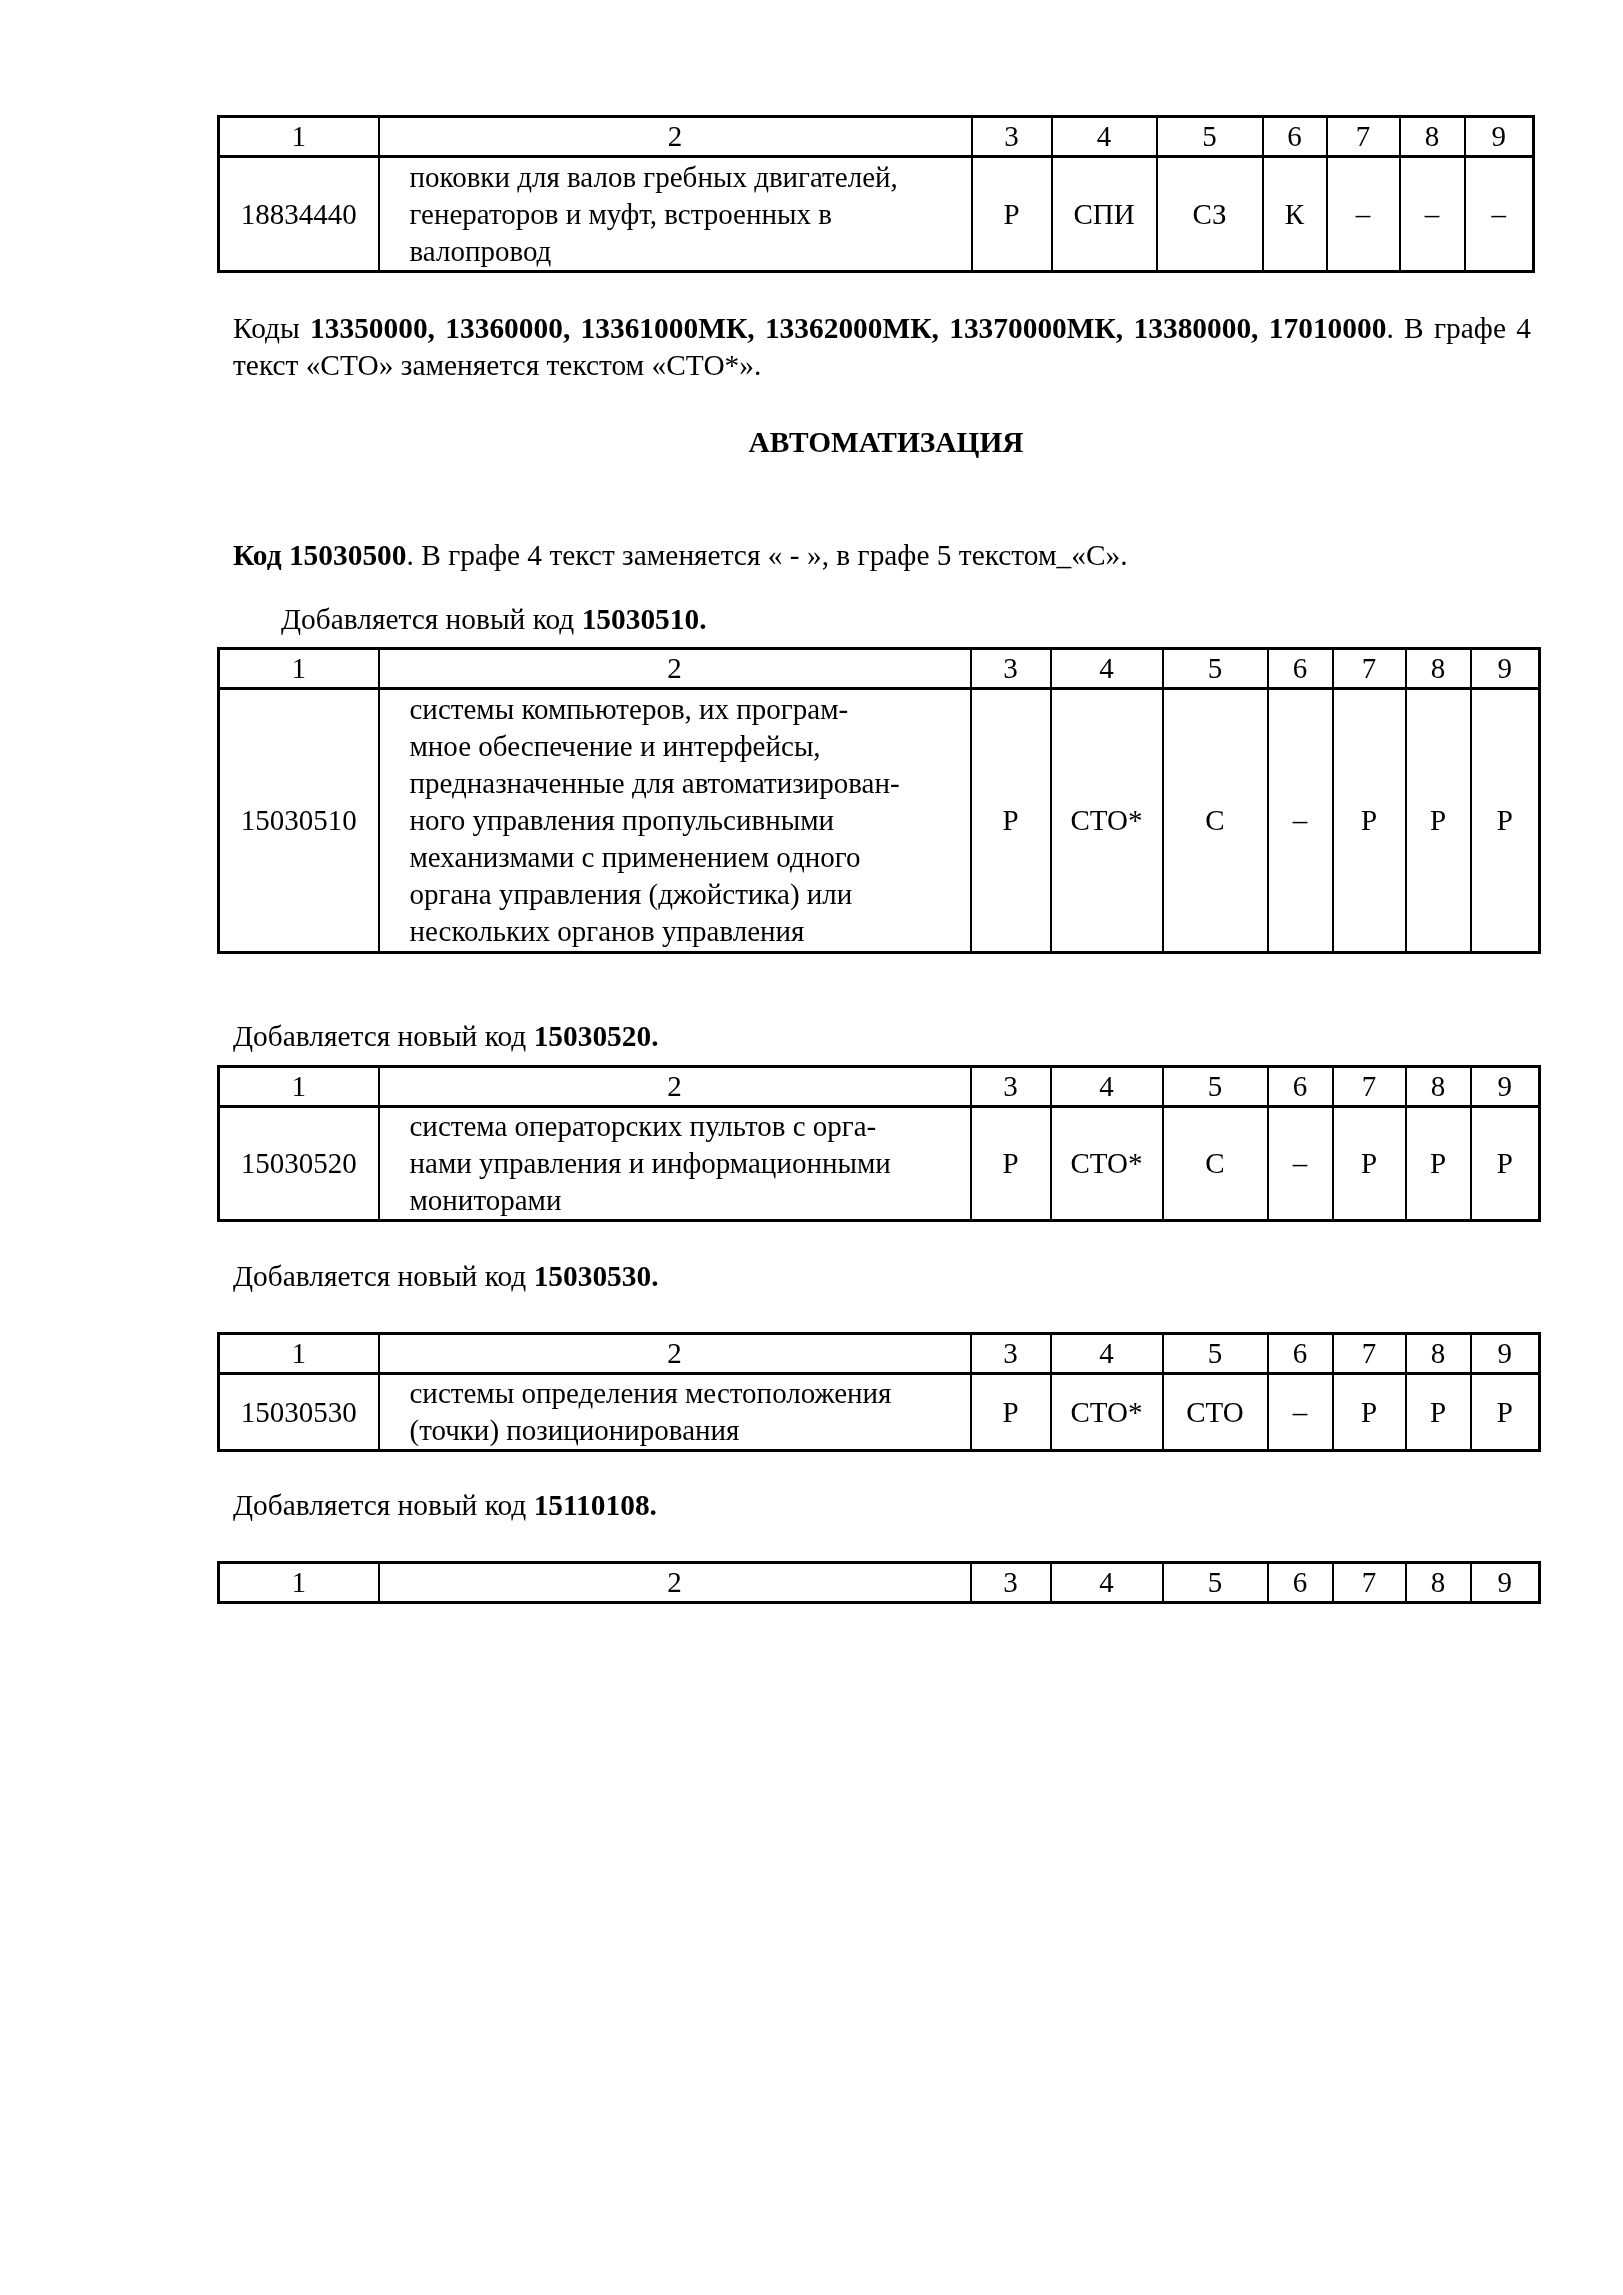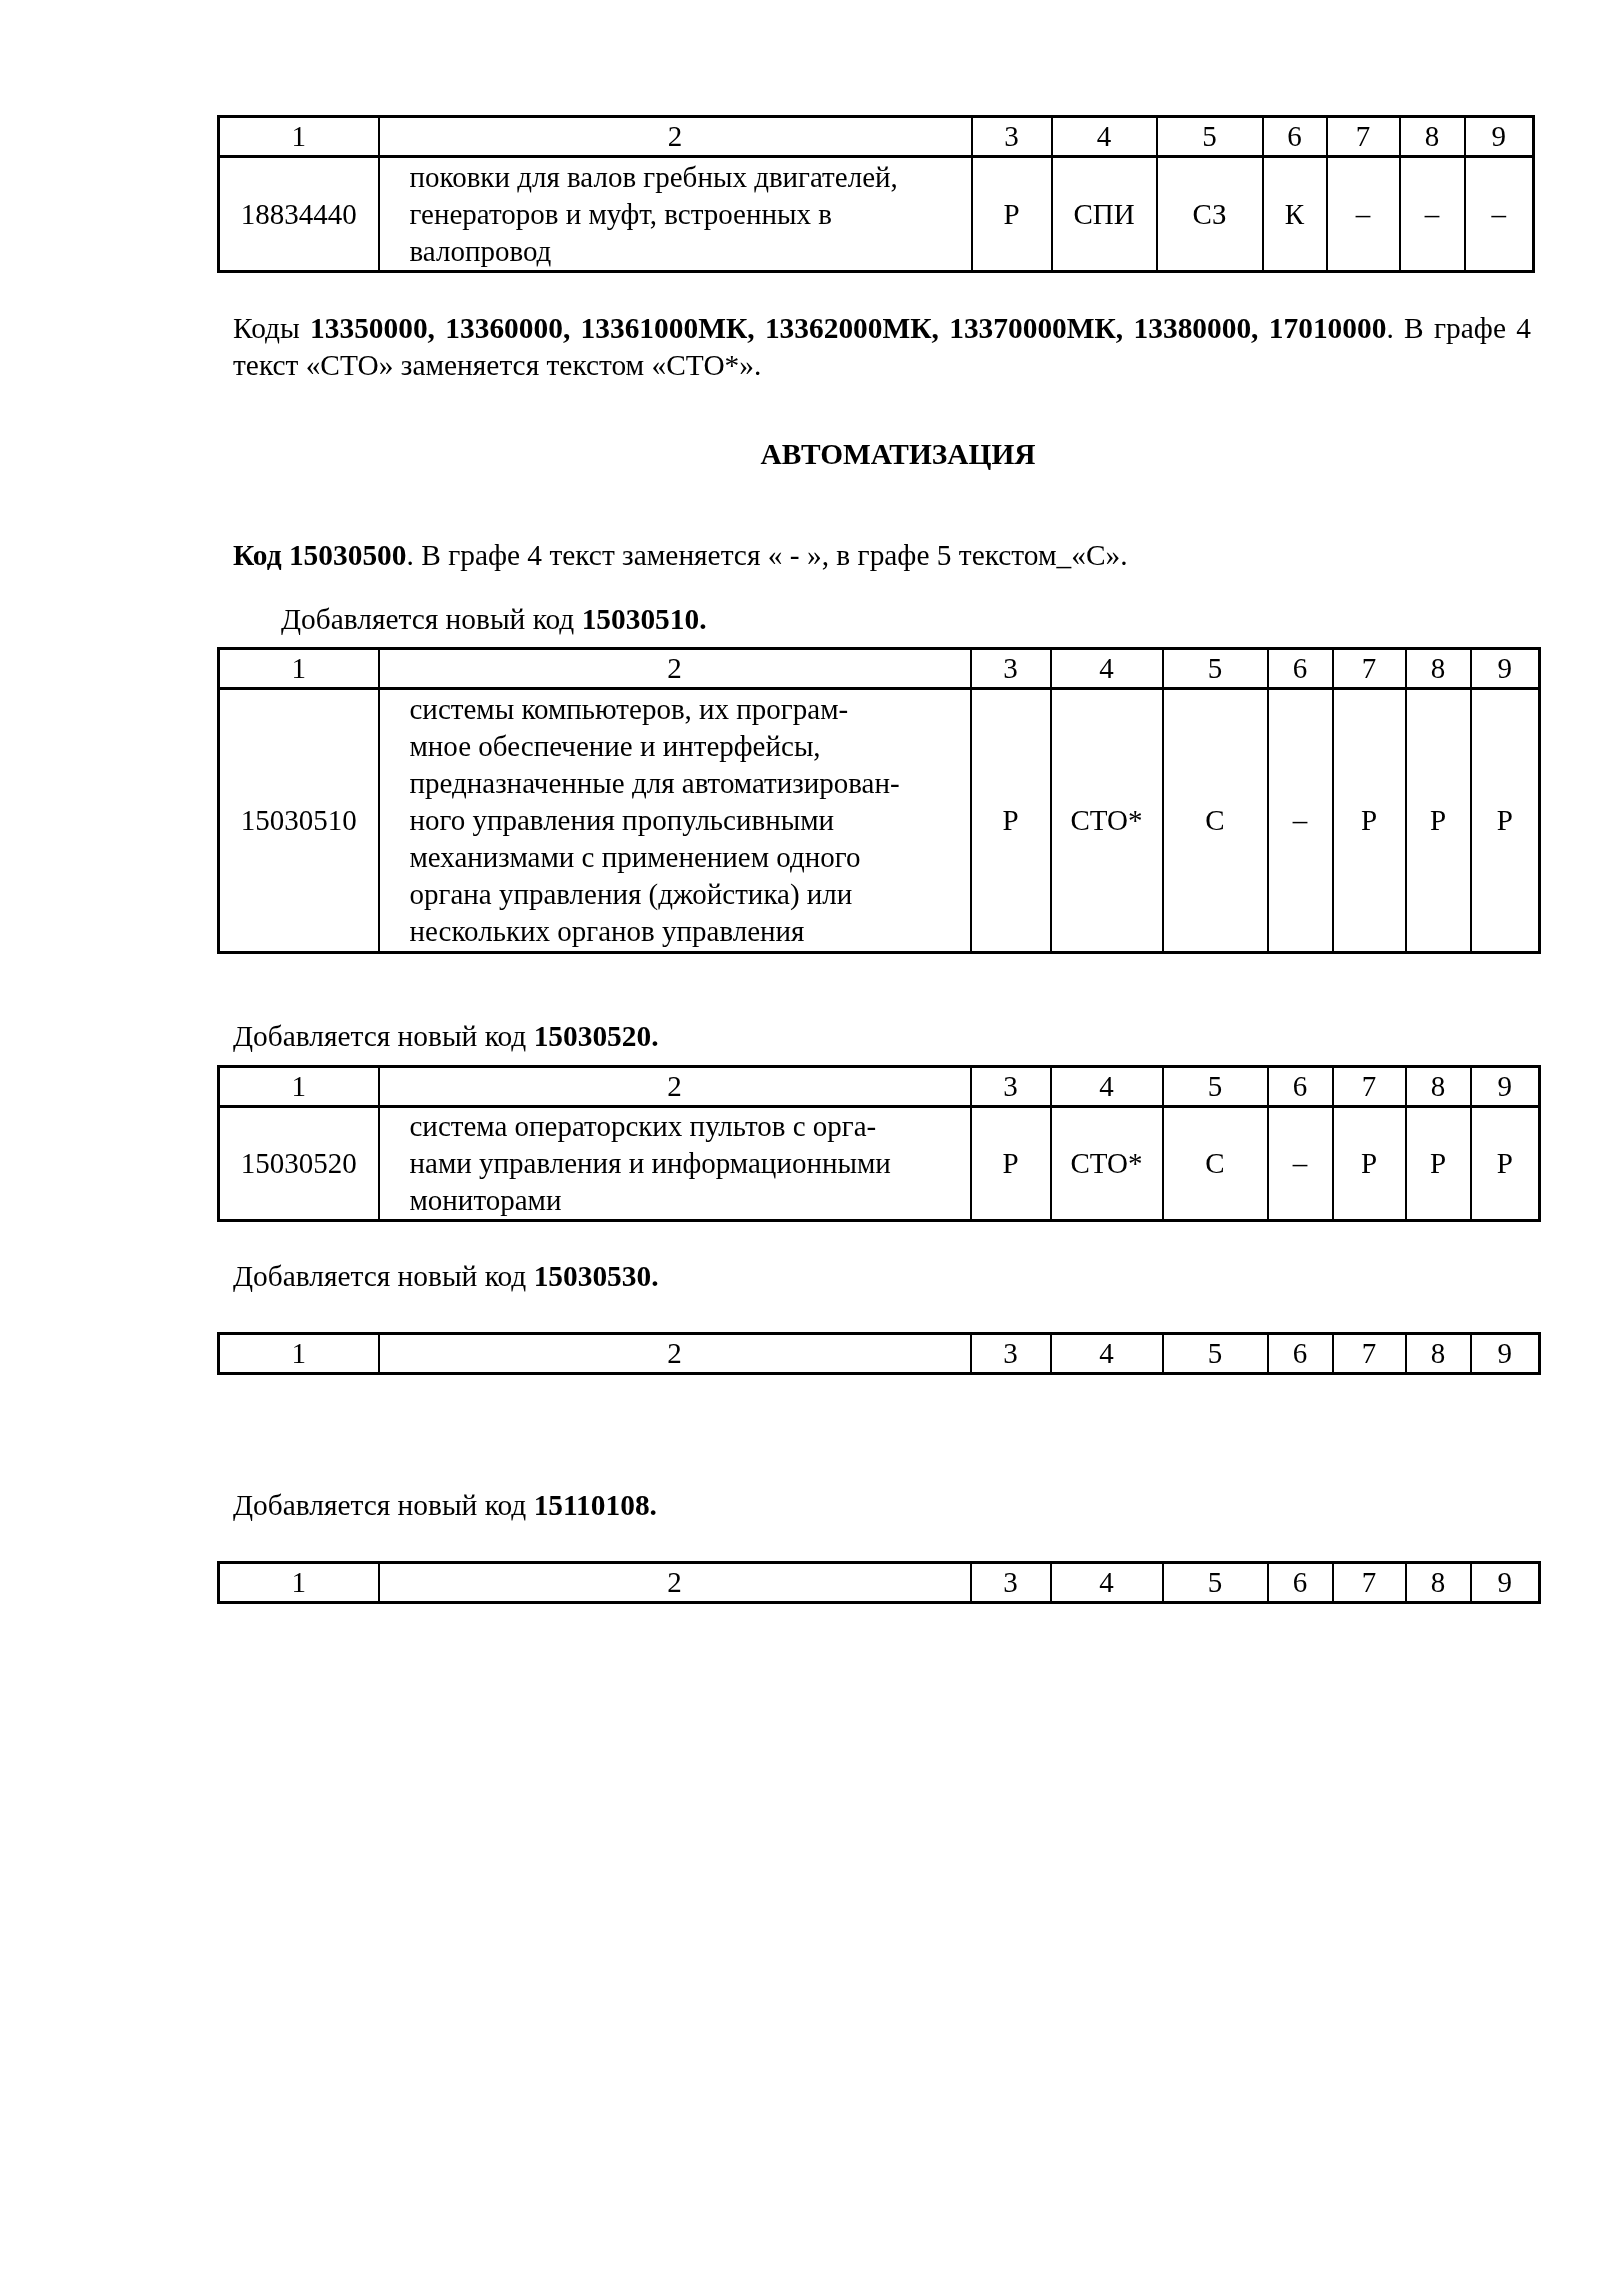--- a/index.html
+++ b/index.html
@@ -1,21 +1,21 @@
 <!DOCTYPE html>
 <html style="font-size:10.5px"><head>
 <meta charset="utf-8">
 <style>
   html, body { margin: 0; padding: 0; background: #ffffff; }
   body { width: 1623px; height: 2295px; position: relative; overflow: hidden;
          font-family: "Liberation Serif", "DejaVu Serif", serif; color: #000; }
   .para { position: absolute; left: 233px; width: 1298px; font-size: 29.4px; line-height: 37px; margin: 0; }
   .para.just { text-align: justify; text-align-last: left; }
   .heading { position: absolute; left: 233px; width: 1306px; text-align: center;
-             font-size: 29.4px; font-weight: bold; line-height: 37px; margin: 12px; }
+             font-size: 29.4px; font-weight: bold; line-height: 37px; margin: 0; }
   b { font-weight: bold; }
   table.grid { position: absolute; left: 217px; border-collapse: collapse; table-layout: fixed;
                font-size: 29px; line-height: 37px; }
   table.grid td { border: 2px solid #000; padding: 0; text-align: center; vertical-align: middle; overflow: hidden; }
   table.grid tr.hdr td { border-bottom-width: 3.3px; }
   table.grid td.desc { text-align: left; padding-left: 30px; padding-right: 5.2px; }
   table.grid { border: 3.3px solid #000; }
 </style>
 </head>
 <body>
@@ -185,20 +185,34 @@
     <td>1</td>
     <td>2</td>
     <td>3</td>
     <td>4</td>
     <td>5</td>
     <td>6</td>
     <td>7</td>
     <td>8</td>
     <td>9</td>
   </tr>
+  <tr style="height:77px">
+    <td>15030530</td>
+    <td class="desc">
+      <div>системы определения местоположения</div>
+      <div>(точки) позиционирования</div>
+    </td>
+    <td>Р</td>
+    <td>СТО*</td>
+    <td>СТО</td>
+    <td>–</td>
+    <td>Р</td>
+    <td>Р</td>
+    <td>Р</td>
+  </tr>
 </tbody>
   </table>
 
 <p class="para" style="top:1487px;">
   <span>Добавляется новый код </span><b>15110108.</b>
 </p>
 
 <table class="grid" style="top:1561px; width:1322px;">
   <colgroup>
     <col style="width:160px">

